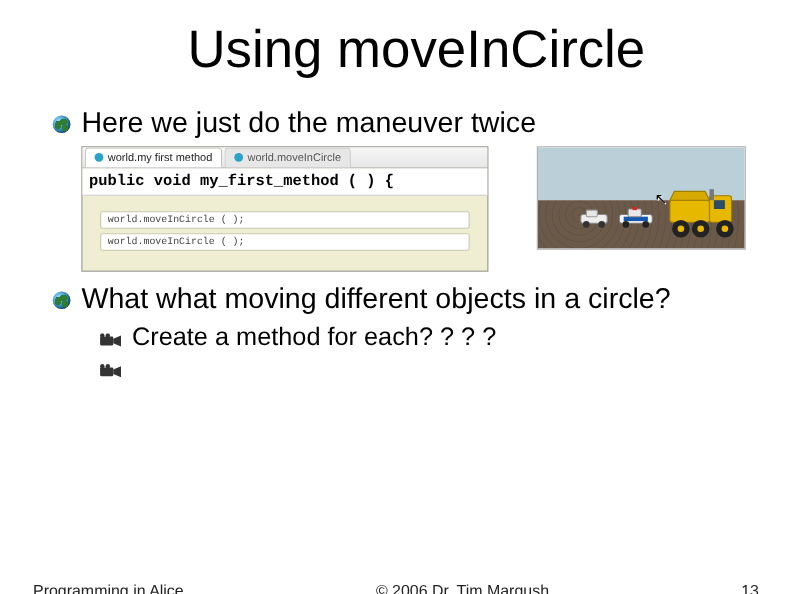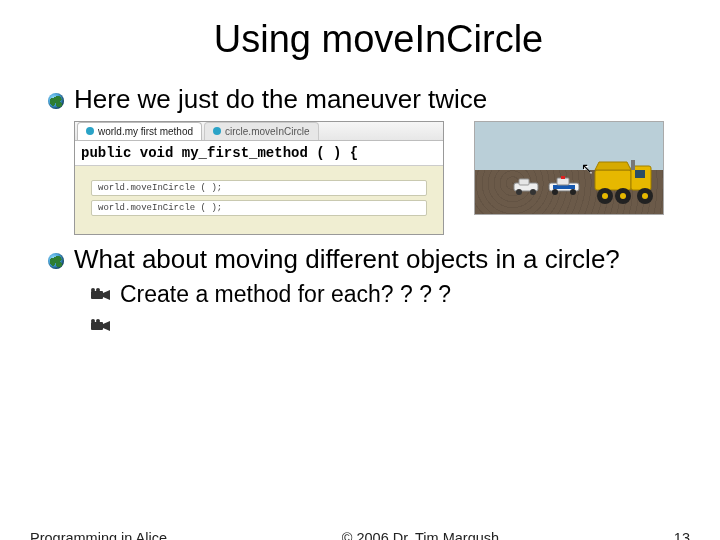--- a/index.html
+++ b/index.html
@@ -4,48 +4,48 @@
 <style>
   html, body {
     margin: 0; padding: 0;
     width: 720px; height: 540px;
     background: #fff;
     font-family: Arial, Helvetica, sans-serif;
     color: #000;
     overflow: hidden;
   }
   .slide { position: relative; width: 720px; height: 540px; }
-  .title { font-size: 38px; text-align: center; margin-top: 18px; font-weight: 400; padding-left: 37px; }
+  .title { font-size: 48px; text-align: center; margin-top: 18px; font-weight: 400; padding-left: 37px; }
   .body { margin: 24px 38px 0 48px; }
   .lvl1 { display: flex; align-items: flex-start; margin: 10px 0 6px 0; }
   .lvl1 .txt { font-size: 26px; line-height: 1.15; }
   .bullet-world {
     width: 16px; height: 16px; border-radius: 50%;
     background: radial-gradient(circle at 35% 35%, #9de2ff 0%, #4aa3d8 38%, #1b5f8a 75%);
     position: relative; flex: 0 0 16px; margin-top: 8px; margin-right: 10px;
     box-shadow: inset -1px -1px 2px rgba(0,0,0,.35);
   }
   .bullet-world::after {
     content: ""; position: absolute; inset: 0;
     background:
       radial-gradient(3px 4px at 30% 55%, #2e7d32 98%, transparent),
       radial-gradient(4px 3px at 60% 38%, #2e7d32 98%, transparent),
       radial-gradient(3px 3px at 68% 70%, #2e7d32 98%, transparent);
     border-radius: 50%;
   }
-  .lvl2 { display: flex; align-items: flex-start; margin: 4px 0 4px 42px; }
+  .lvl2 { display: flex; align-items: center; margin: 4px 0 4px 42px; }
   .lvl2 .txt { font-size: 23px; line-height: 1.2; }
   .bullet-cam {
     width: 22px; height: 14px; position: relative; flex: 0 0 22px;
     margin-top: 7px; margin-right: 8px;
   }
   .bullet-cam svg { width: 22px; height: 14px; display:block; }
 
   
-  .editor-wrap { display: flex; align-items: flex-start; gap: 30px; margin: 4px 0 10px 26px; }
+  .editor-wrap { display: flex; align-items: flex-start; gap: 44px; margin: 4px 0 10px 26px; }
   .editor {
     width: 368px; border: 1px solid #999; background: #f0eed2;
     font-family: Arial, Helvetica, sans-serif;
   }
   .tabbar {
     height: 18px; background: linear-gradient(#f6f6f6,#e7e7e7);
     border-bottom: 1px solid #bdbdbd; position: relative;
     display: flex; align-items: flex-end; font-size: 10px;
   }
   .tab {
@@ -104,21 +104,21 @@
 
     <div class="editor-wrap">
       <div class="editor">
         <div class="tabbar">
           <div class="tab">
             <span class="dot"></span>
             <span>world.my first method</span>
           </div>
           <div class="tab inactive">
             <span class="dot"></span>
-            <span>circle.moveInCircle</span>
+            <span>world.moveInCircle</span>
           </div>
         </div>
         <div class="sig">public void my_first_method ( ) {</div>
         <div class="code-area">
           <div class="call">world.moveInCircle ( );</div>
           <div class="call">world.moveInCircle ( );</div>
         </div>
       </div>
 
       <div class="preview">
@@ -159,21 +159,21 @@
             <circle cx="52" cy="44" r="8" fill="#222"></circle>
               <circle cx="52" cy="44" r="3" fill="#e6b800"></circle>
           </svg>
         </div>
         <span class="cursor">↖</span>
       </div>
     </div>
 
     <div class="lvl1">
       <span class="bullet-world"></span>
-      <span class="txt">What about moving different objects in a circle?</span>
+      <span class="txt">What what moving different objects in a circle?</span>
     </div>
 
     <div class="lvl2">
       <span class="bullet-cam">
         <svg viewBox="0 0 22 14">
             <rect x="1" y="3" width="12" height="8" rx="1" fill="#333"></rect>
             <polygon points="13,5 20,2 20,12 13,9" fill="#333"></polygon>
             <circle cx="3" cy="2" r="2" fill="#333"></circle>
             <circle cx="8" cy="2" r="2" fill="#333"></circle>
           </svg>

